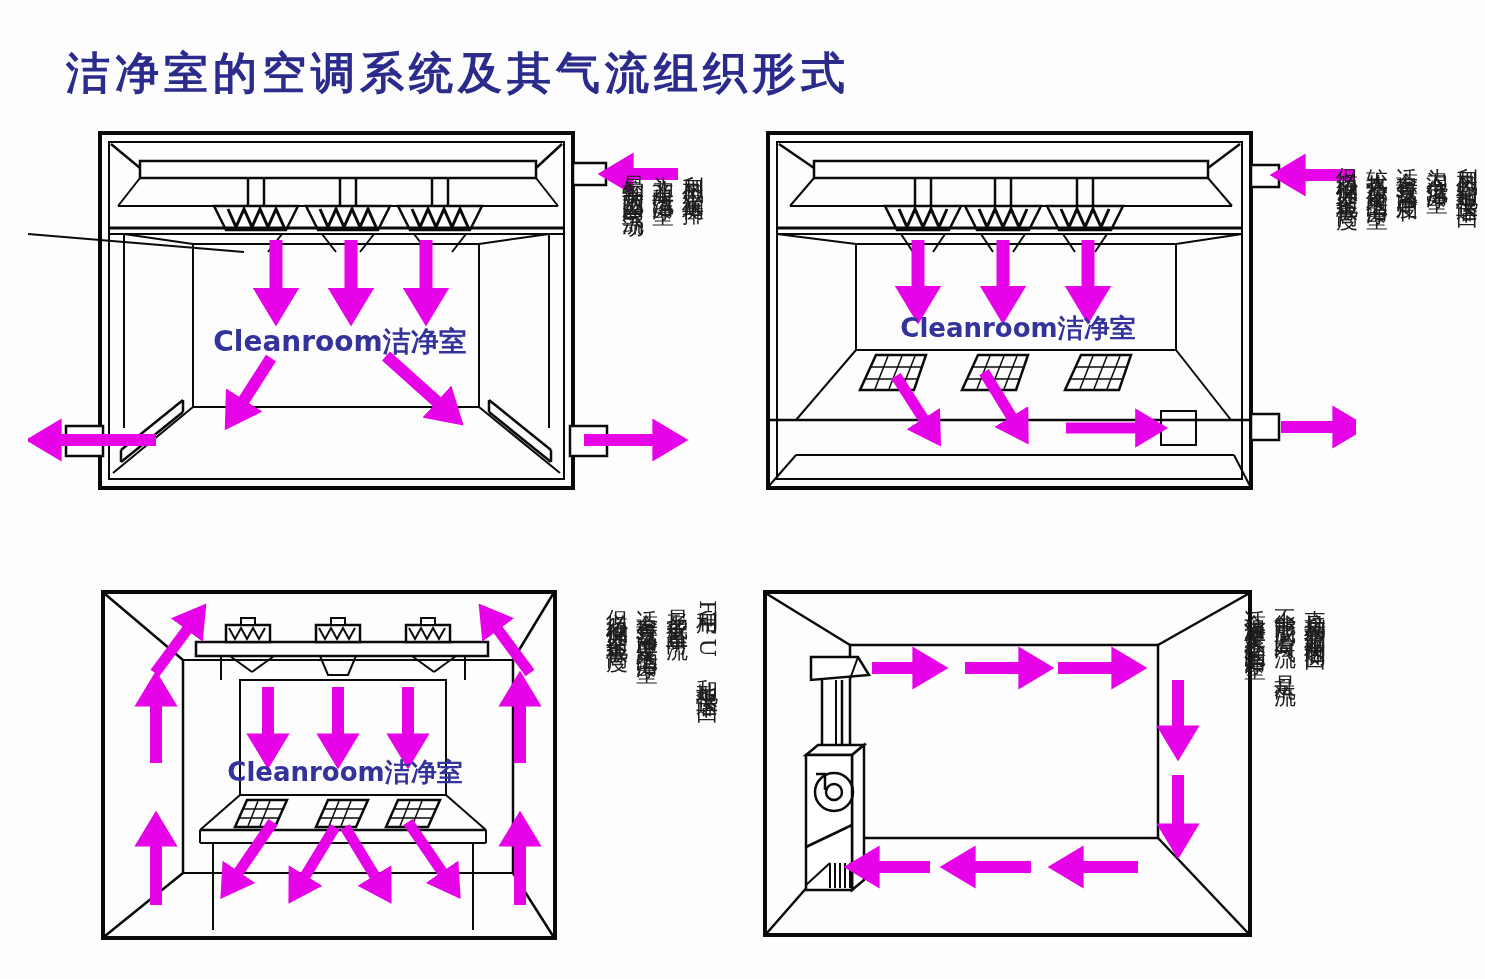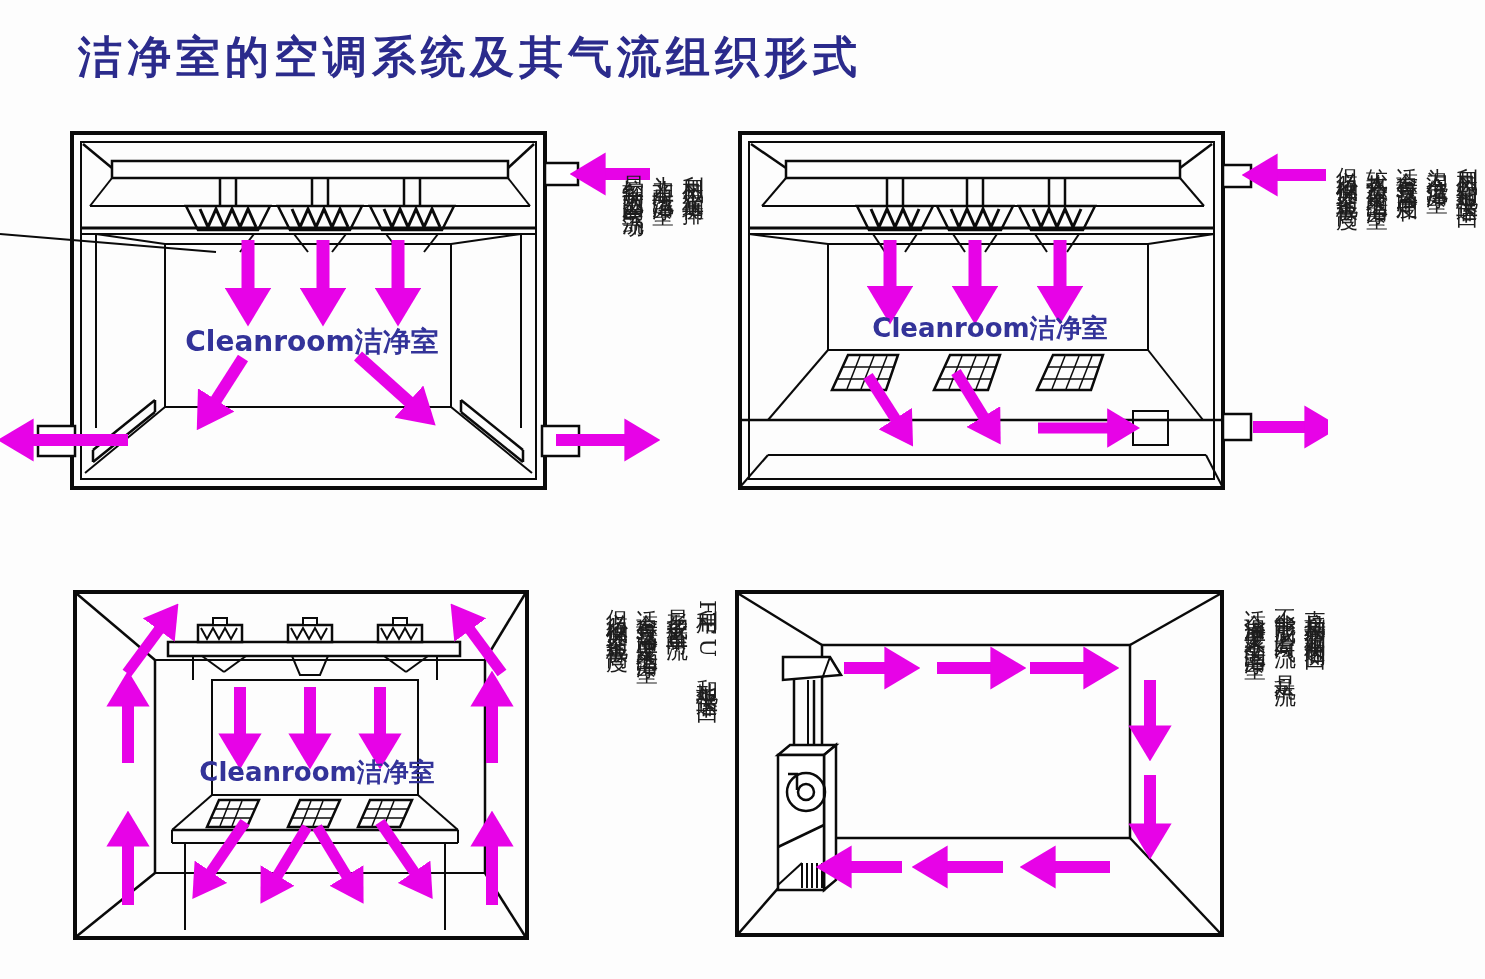--- a/index.html
+++ b/index.html
@@ -4,25 +4,25 @@
 <style>
   :root{
     --arrow:#e703e7; --title:#2b2b8c; --label:#333399; --note:#1d1d1d; --line:#0a0a0a;
   }
   html,body{margin:0;padding:0;}
   body{
     width:1485px;height:979px;position:relative;background:#fdfdfd;
     font-family:"Liberation Sans",sans-serif;overflow:hidden;
   }
   .title{
-    position:absolute;left:66px;top:28px;width:900px;
+    position:absolute;left:66px;top:44px;width:900px;
     font-family:"DejaVu Serif","Liberation Serif",serif;
-    font-size:44px;font-weight:bold;color:var(--title);letter-spacing:5px;white-space:nowrap;margin-left:12px;
-  }
-  .diagram{position:absolute;}
+    font-size:44px;font-weight:bold;color:var(--title);letter-spacing:5px;white-space:nowrap;
+  }
+  .diagram{position:absolute;margin-left:28px;}
   .diagram svg{position:absolute;left:0;top:0;}
   .clabel{
     position:absolute;font-family:"DejaVu Sans","Liberation Sans",sans-serif;
     font-weight:bold;color:var(--label);white-space:nowrap;transform:translateX(-50%);
   }
   .clabel.a{font-size:28px;}
   .clabel.b{font-size:26px;}
   .clabel.c{font-size:26px;}
   .notes{
     position:absolute;writing-mode:vertical-rl;

